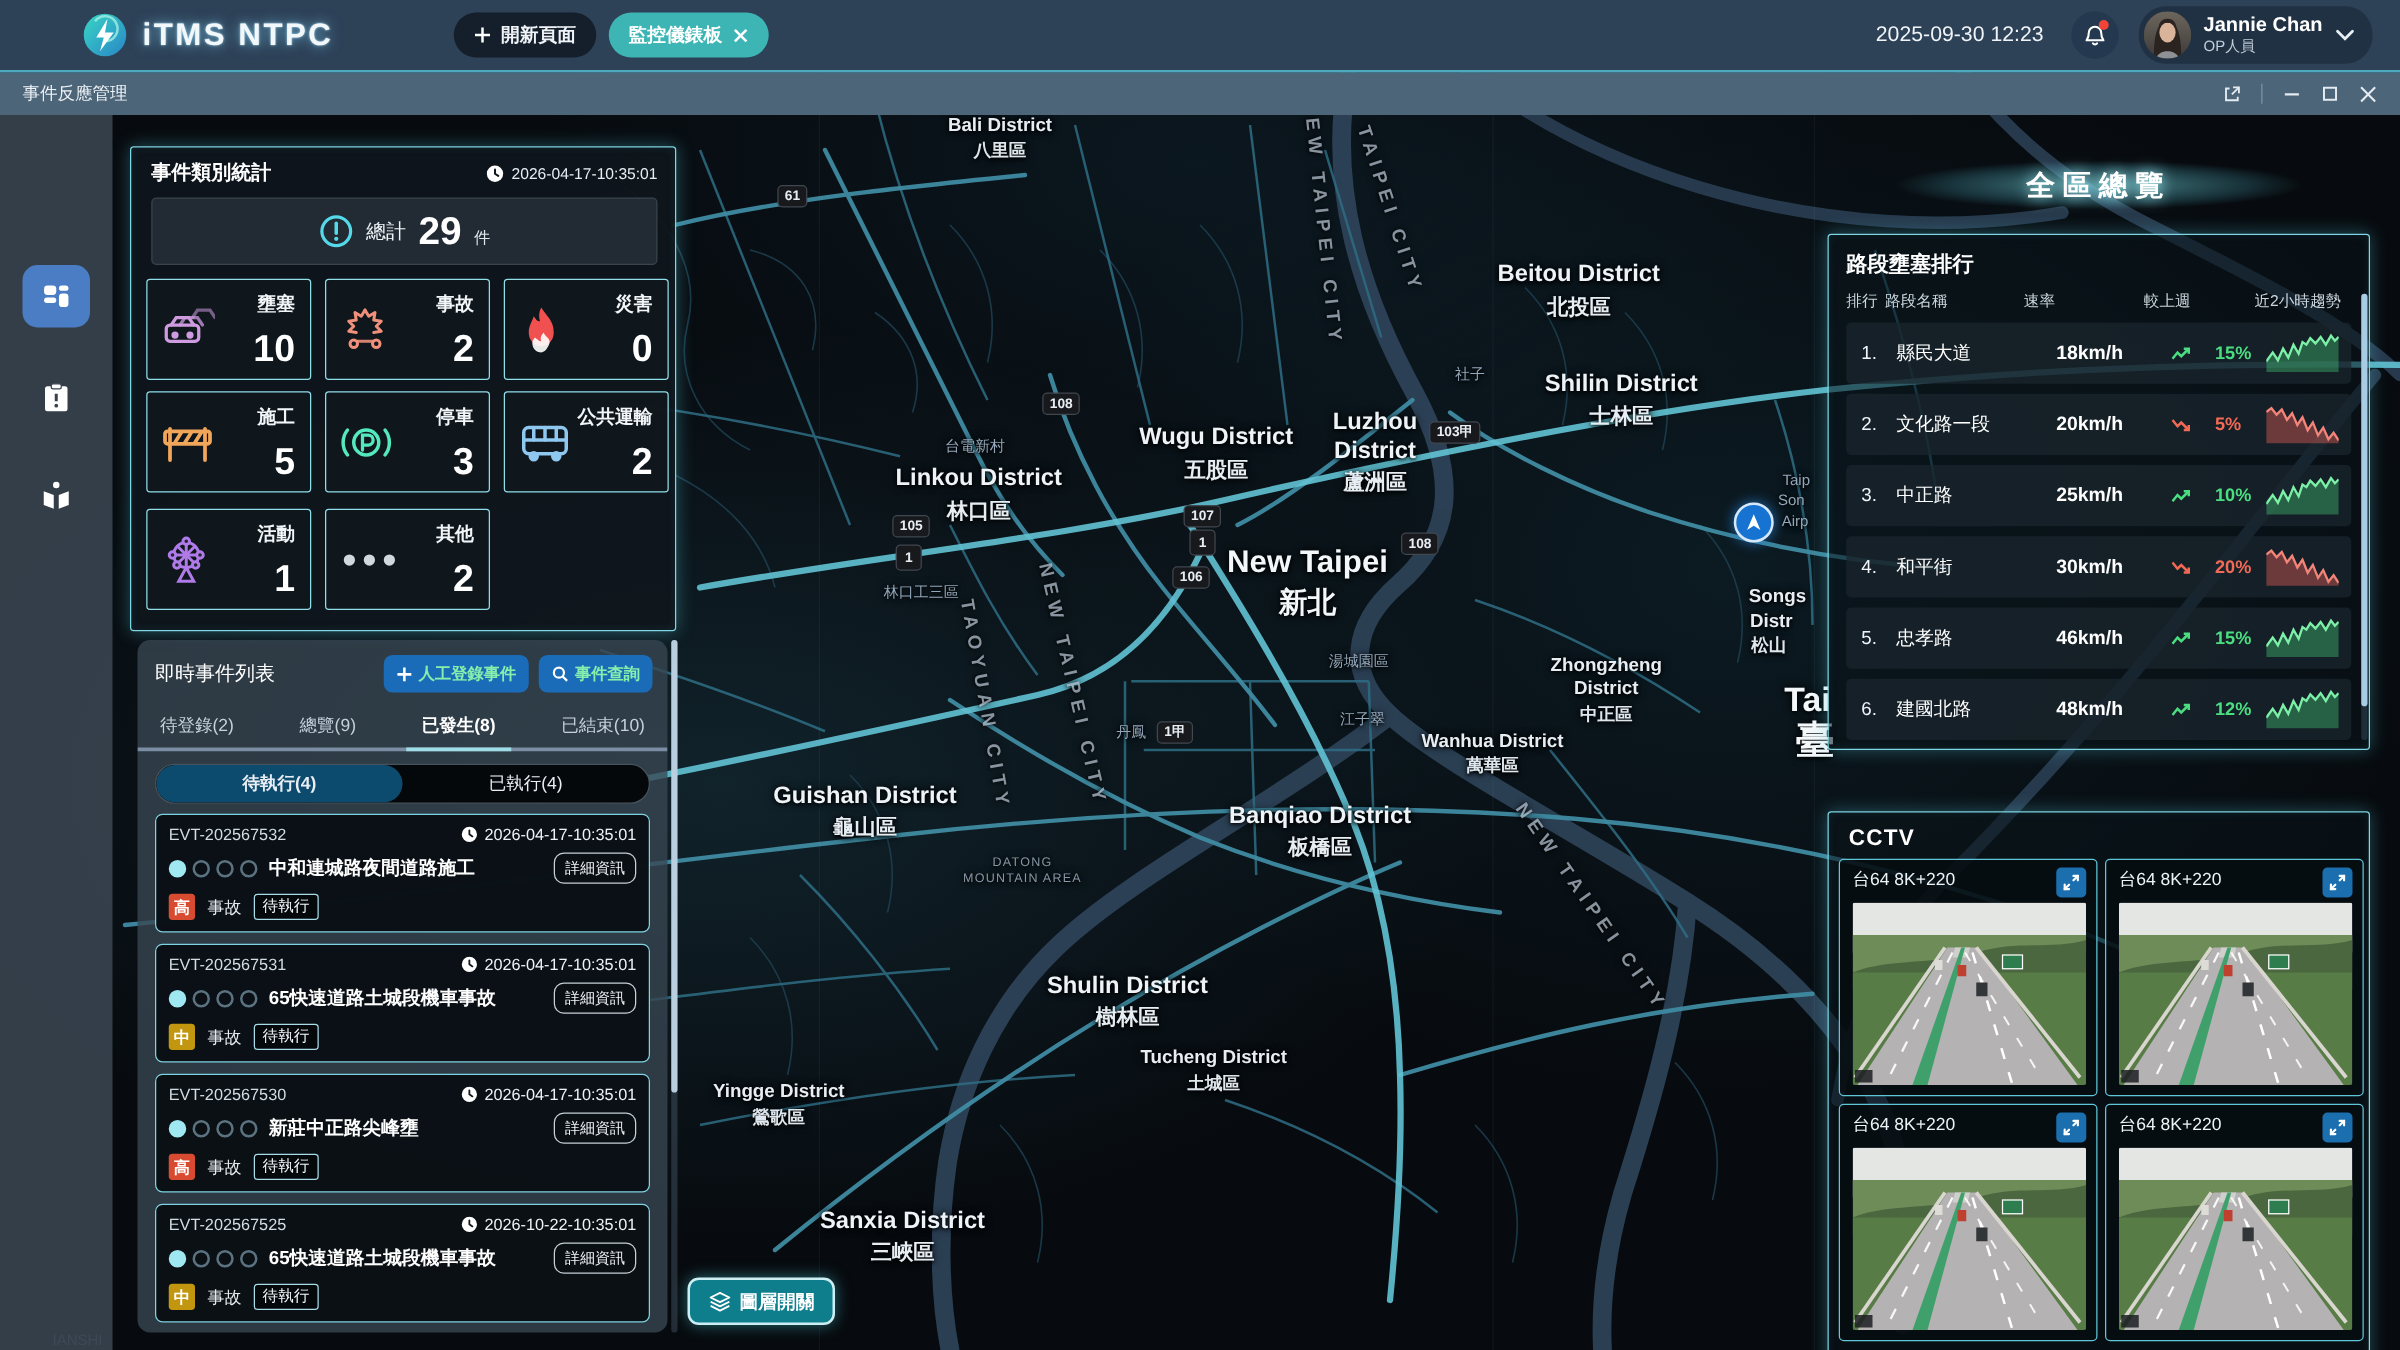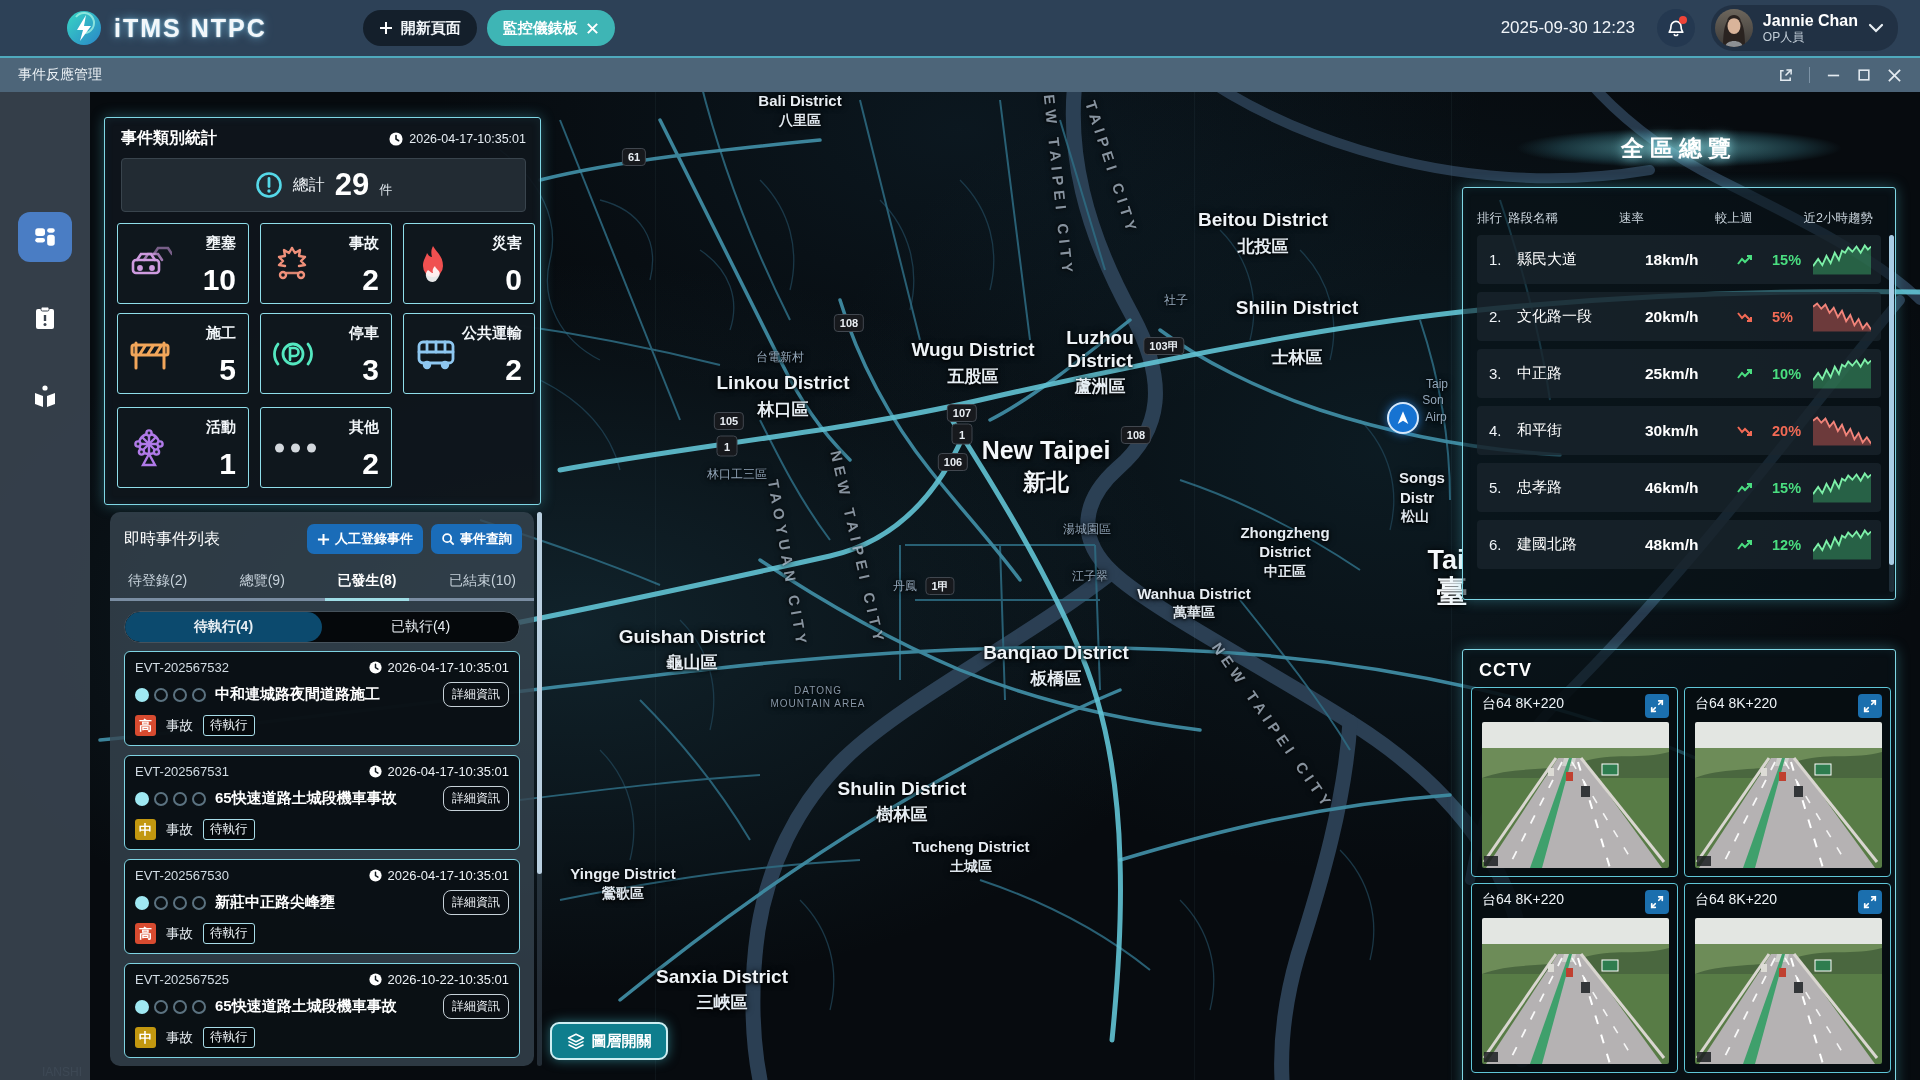--- a/index.html
+++ b/index.html
@@ -99,21 +99,21 @@
   .stat-card .lb{position:absolute;right:12px;top:10px;font-size:15px;font-weight:700;color:#f2f6f9;}
   .stat-card .vl{position:absolute;right:12px;bottom:6px;font-size:30px;font-weight:800;color:#fff;}
   .dots3{display:flex;gap:7px;}
   .dots3 i{width:9px;height:9px;border-radius:50%;background:#d3d8dd;}
 
   
   .events-panel{position:absolute;left:110px;top:512px;width:424px;height:554px;
     background:rgba(56,70,82,.78);border-radius:10px;z-index:15;overflow:hidden;}
   .ev-head{display:flex;align-items:center;padding:12px 12px 8px 14px;gap:8px;}
   .ev-title{font-size:16px;font-weight:400;color:#fff;margin-right:auto;}
-  .btn-blue{background:#1a6cb8;border-radius:7px;color:#ffffff;font-size:13px;font-weight:700;
+  .btn-blue{background:#1a6cb8;border-radius:7px;color:#86efac;font-size:13px;font-weight:700;
     height:30px;display:flex;align-items:center;gap:5px;padding:0 10px;cursor:pointer;}
   .ev-tabs{display:flex;justify-content:space-between;padding:4px 16px 0 16px;border-bottom:3px solid #7a8da2;}
   .ev-tab{font-size:14px;color:#c6d1da;padding:6px 2px 8px 2px;cursor:pointer;position:relative;}
   .ev-tab.active{color:#fff;font-weight:700;}
   .ev-tab.active::after{content:"";position:absolute;left:-10px;right:-10px;bottom:-3px;height:3px;background:#9fdde6;}
   .ev-toggle{display:flex;margin:10px 14px 8px 14px;height:32px;border-radius:16px;background:#05080b;
     border:1px solid #46525c;overflow:hidden;}
   .ev-toggle .half{flex:1;display:flex;align-items:center;justify-content:center;font-size:14px;color:#e8eef3;cursor:pointer;}
   .ev-toggle .half.active{background:#0c4a6e;border-radius:16px;font-weight:700;}
   .ev-card{margin:0 14px 9px 14px;background:rgba(7,13,17,.93);border:1px solid #7ed3e2;
@@ -256,21 +256,21 @@
     </svg>
     <div class="gridline" style="left:655px"></div>
     <div class="gridline" style="left:1194px"></div>
     <div class="gridline" style="left:1451px"></div>
     <div class="map-labels">
         <span class="ml en" style="left: 800px; top: 100px;">Bali District</span>
         <span class="ml zh" style="left: 800px; top: 121px;">八里區</span>
         <span class="ml en-lg" style="left: 1263px; top: 220px;">Beitou District</span>
         <span class="ml zh-lg" style="left: 1263px; top: 246px;">北投區</span>
         <span class="ml en-lg" style="left: 1297px; top: 308px;">Shilin District</span>
-        <span class="ml zh-lg" style="left: 1297px; top: 333px; margin-top: 24px;">士林區</span>
+        <span class="ml zh-lg" style="left: 1297px; top: 333px;">士林區</span>
         <span class="ml en-lg" style="left: 973px; top: 350px;">Wugu District</span>
         <span class="ml zh-lg" style="left: 973px; top: 376px;">五股區</span>
         <span class="ml en-lg" style="left: 1100px; top: 338px;">Luzhou</span>
         <span class="ml en-lg" style="left: 1100px; top: 361px;">District</span>
         <span class="ml zh-lg" style="left: 1100px; top: 386px;">蘆洲區</span>
         <span class="ml en-lg" style="left: 783px; top: 383px;">Linkou District</span>
         <span class="ml zh-lg" style="left: 783px; top: 409px;">林口區</span>
         <span class="ml xl" style="left: 1046px; top: 450px;">New Taipei</span>
         <span class="ml zh-xl" style="left: 1046px; top: 482px;">新北</span>
         <span class="ml en" style="left: 1285px; top: 532px;">Zhongzheng</span>
@@ -736,20 +736,21 @@
   </div>
   <div class="vscroll" style="left:537px;top:512px;height:554px">
     <span class="thumb" style="top:0;height:362px"></span>
   </div>
 
   <div class="ov-title">
     <span>全區總覽</span>
   </div>
 
   <div class="rank-panel glow-border">
+    <div class="rank-title">路段壅塞排行</div>
     <div class="rank-cols">
       <span>排行</span>
       <span class="c-name">路段名稱</span>
       <span class="c-speed">速率</span>
       <span class="c-week">較上週</span>
       <span class="c-trend">近2小時趨勢</span>
     </div>
 
     <div class="rank-row up">
       <span class="rank-no">1.</span>

